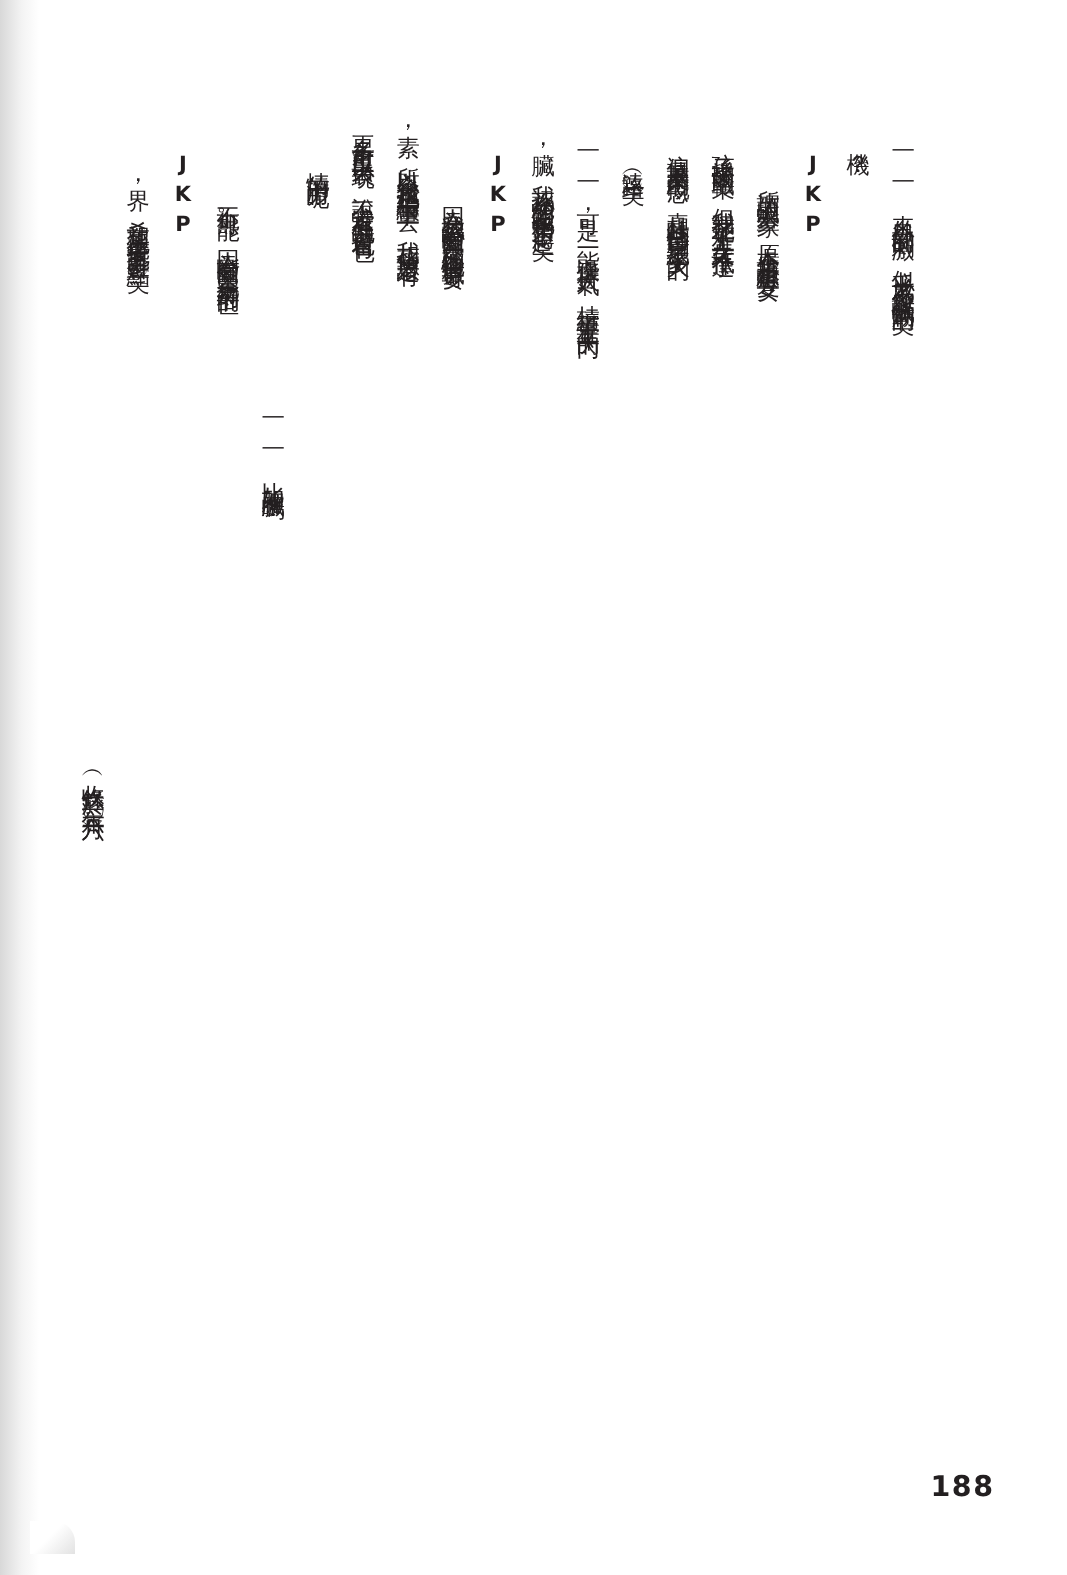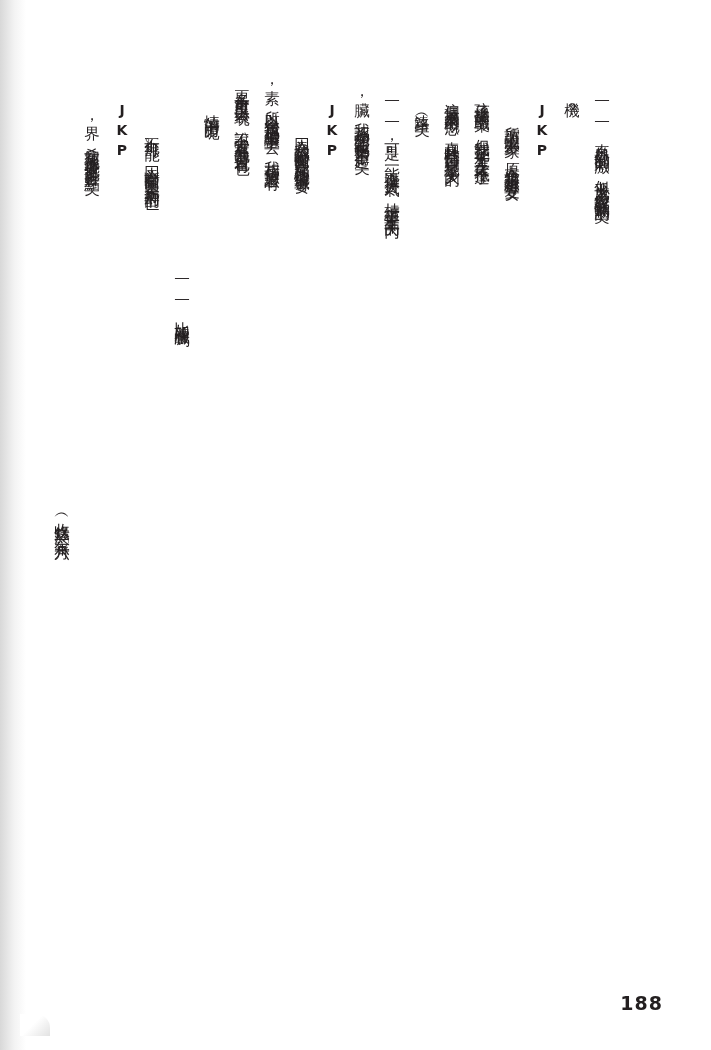--- a/index.html
+++ b/index.html
@@ -61,21 +61,21 @@
     font-family: "DejaVu Sans", sans-serif;
     font-weight: bold;
     font-size: 14px;
     letter-spacing: 4px;
     color: #231f20;
   }
 
   .page-number {
     position: absolute;
     right: 48px;
-    bottom: 36px;
+    bottom: 48px;
     font-family: "DejaVu Sans", sans-serif;
     font-weight: bold;
     font-size: 19px;
     color: #231f20;
     letter-spacing: 1px;
   }
   .spine-shadow {
     position: absolute;
     left: 0;
     top: 0;

